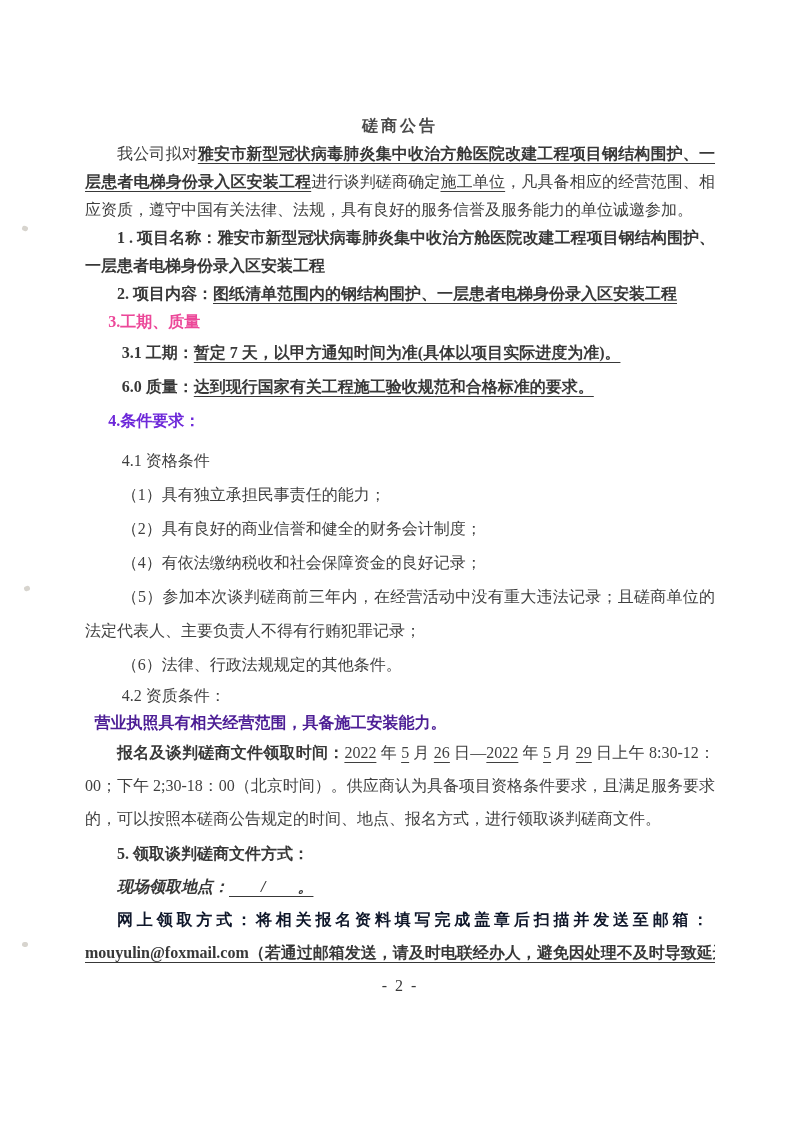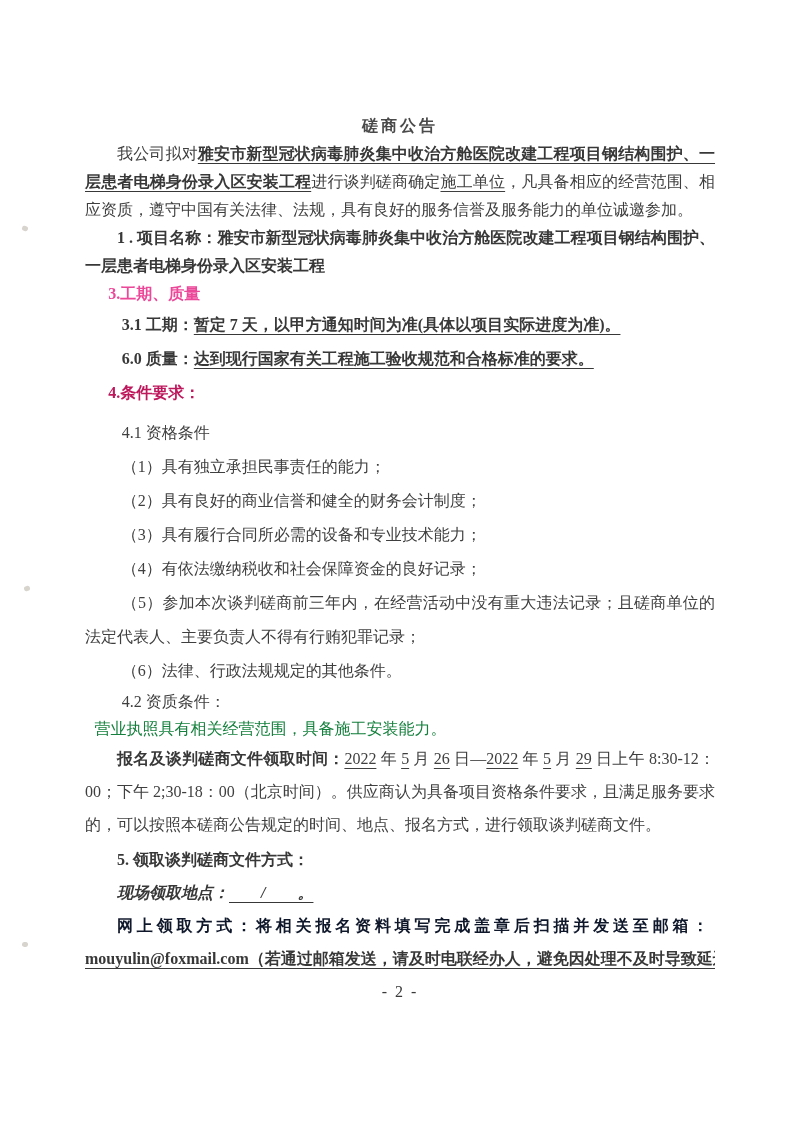--- a/index.html
+++ b/index.html
@@ -36,24 +36,24 @@
   .u{text-decoration:underline;text-underline-offset:4px;text-decoration-thickness:1px;}
   .p-intro{margin-top:26px;text-indent:2em;}
   .p-item1{text-indent:2em;font-weight:bold;color:#383838;}
   .p-item2{text-indent:2em;font-weight:bold;color:#383838;}
   .p-item3{text-indent:1.45em;font-weight:bold;color:#ec4899;}
   .lh34{line-height:34px !important;}
   .lh33{line-height:33px !important;}
   .lh27{line-height:27px !important;}
   .p-sub{text-indent:2.3em;}
   .p-subbold{text-indent:2.3em;font-weight:bold;color:#383838;}
-  .p-item4{text-indent:1.45em;font-weight:bold;color:#be185d;}
+  .p-item4{text-indent:1.45em;font-weight:bold;color:#6d28d9;}
   .mt6{margin-top:6px !important;}
   .mt2{margin-top:2px !important;}
-  .p-license{text-indent:0.6em;font-weight:normal;color:#15803d;}
+  .p-license{text-indent:0.6em;font-weight:bold;color:#4c1d95;}
   .p-signup{margin-top:6px;text-indent:2em;}
   .p-item5{text-indent:2em;font-weight:bold;color:#383838;}
   .p-onsite{text-indent:2em;font-weight:bold;color:#383838;font-style:italic;}
   .p-online{text-indent:2em;font-weight:bold;color:#0f172a;letter-spacing:0.24em;}
   .p-email{
     font-weight:bold;color:#383838;
     text-decoration:underline;text-underline-offset:4px;
     white-space:nowrap;overflow:hidden;
   }
   .pagenum{margin-top:6px;text-align:center !important;letter-spacing:2px;color:#3a3a3a;}
@@ -79,34 +79,34 @@
   <div class="artifact a3"></div>
 
   <div class="content">
 
     <p class="title">磋商公告</p>
 
     <p class="p-intro"><span>我公司拟对</span><span class="b u">雅安市新型冠状病毒肺炎集中收治方舱医院改建工程项目钢结构围护、一层患者电梯身份录入区安装工程</span><span>进行谈判磋商确定</span><span class="u">施工单位</span><span>，凡具备相应的经营范围、相应资质，遵守中国有关法律、法规，具有良好的服务信誉及服务能力的单位诚邀参加。</span></p>
 
     <p class="p-item1"><span>1 . 项目名称：</span><span>雅安市新型冠状病毒肺炎集中收治方舱医院改建工程项目钢结构围护、一层患者电梯身份录入区安装工程</span></p>
 
+    <p class="p-item2"><span>2. 项目内容：</span><span class="u">图纸清单范围内的钢结构围护、一层患者电梯身份录入区安装工程</span></p>
 
     <p class="p-item3">3.工期、质量</p>
 
     <p class="p-subbold lh34"><span>3.1 工期：</span><span class="u">暂定 7 天，以甲方通知时间为准(具体以项目实际进度为准)。</span></p>
 
     <p class="p-subbold lh34"><span>6.0 质量：</span><span class="u">达到现行国家有关工程施工验收规范和合格标准的要求。</span></p>
 
     <p class="p-item4 lh34">4.条件要求：</p>
 
     <p class="p-sub lh34 mt6">4.1 资格条件</p>
 
     <p class="p-sub lh34">（1）具有独立承担民事责任的能力；</p>
     <p class="p-sub lh34">（2）具有良好的商业信誉和健全的财务会计制度；</p>
-    <p class="p-sub lh34">（3）具有履行合同所必需的设备和专业技术能力；</p>
     <p class="p-sub lh34">（4）有依法缴纳税收和社会保障资金的良好记录；</p>
     <p class="p-sub lh34">（5）参加本次谈判磋商前三年内，在经营活动中没有重大违法记录；且磋商单位的法定代表人、主要负责人不得有行贿犯罪记录；</p>
     <p class="p-sub lh34">（6）法律、行政法规规定的其他条件。</p>
 
     <p class="p-sub lh27">4.2 资质条件：</p>
     <p class="p-license lh27">营业执照具有相关经营范围，具备施工安装能力。</p>
 
     <p class="p-signup lh33"><span class="b">报名及谈判磋商文件领取时间：</span><span class="u">2022</span><span> 年 </span><span class="u">5</span><span> 月 </span><span class="u">26</span><span> 日—</span><span class="u">2022</span><span> 年 </span><span class="u">5</span><span> 月 </span><span class="u">29</span><span> 日上午 8:30-12：00；</span><span>下午 2;30-18：00（北京时间）。供应商认为具备项目资格条件要求，且满足服务要求的，可以按照本磋商公告规定的时间、地点、报名方式，进行领取谈判磋商文件。</span></p>
 
     <p class="p-item5 lh33 mt2">5. 领取谈判磋商文件方式：</p>

